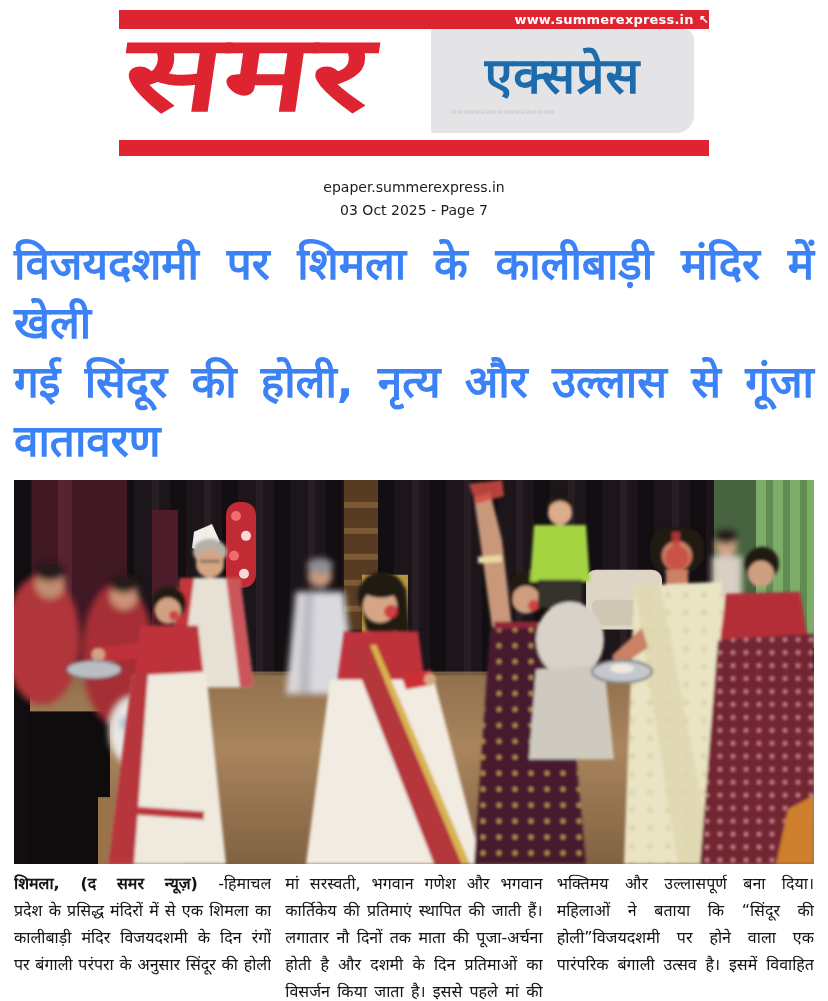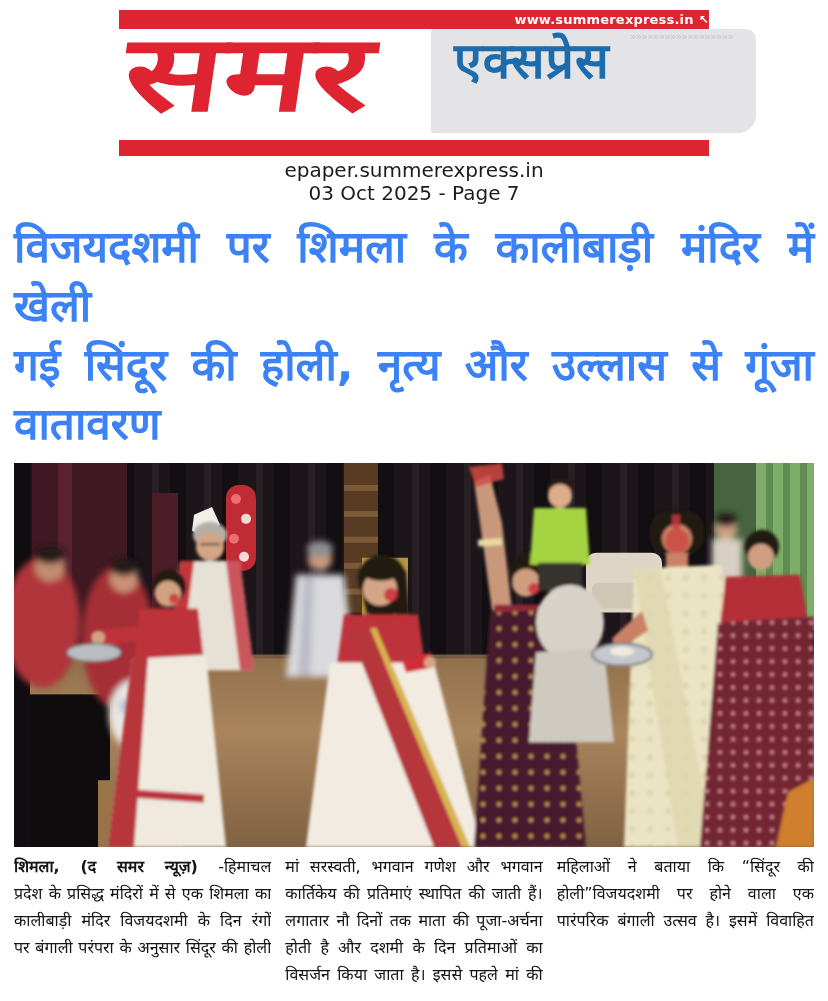--- a/index.html
+++ b/index.html
@@ -12,38 +12,38 @@
 
   
   .masthead { position:relative; width:590px; height:148px; margin:8px auto 0; }
   .m-topbar {
     position:absolute; top:2px; left:0; right:0; height:19px; background:#de2430;
     display:flex; align-items:center; justify-content:flex-end; 
     color:#fff; font-weight:bold; font-size:13px; letter-spacing:.2px;
   }
   .m-cursor { margin-left:5px; font-size:12px; color:#fff; }
   .m-graybox {
-    position:absolute; left:312px; top:21px; width:325px; height:104px;
+    position:absolute; left:312px; top:21px; width:263px; height:104px;
     background:#e4e4e6; border-radius:3px 10px 18px 3px;
-    display:flex; flex-direction:row; justify-content:center;
+    display:flex; flex-direction:column; justify-content:center;
   }
   .m-express {
     color:#1c6cad; font-weight:800; font-size:50px; line-height:56px;
     text-align:center; letter-spacing:1px; margin-top:4px;
   }
   .m-chevrons { color:#c6c7c9; font-size:11px; letter-spacing:-1px; margin:1px 0 0 20px; }
   .m-samar {
     position:absolute; left:6px; top:2px; color:#de2430; font-weight:800;
     font-size:106px; line-height:128px; transform:scaleX(1.38) skewX(-6deg);
     transform-origin:left center; white-space:nowrap;
   }
   .m-bottombar { position:absolute; left:0; right:0; bottom:0; height:16px; background:#de2430; }
 
   
-  .meta { text-align:center; margin-top:3px; font-size:20px; line-height:23px; color:#1c1c1c; }
+  .meta { text-align:center; margin-top:20px; font-size:14px; line-height:23px; color:#1c1c1c; }
 
   
   .headline { margin:12px 0 10px; font-weight:800; color:#3b82f6; font-size:44px; line-height:59px; }
   .hl-line { display:block; text-align:justify; text-align-last:justify; }
 
   
   .photo { margin:0; line-height:0; }
   .photo svg { display:block; }
 
   
@@ -275,20 +275,21 @@
     </div>
     <div class="col">
       <div class="bline">मां सरस्वती, भगवान गणेश और भगवान</div>
       <div class="bline">कार्तिकेय की प्रतिमाएं स्थापित की जाती हैं।</div>
       <div class="bline">लगातार नौ दिनों तक माता की पूजा-अर्चना</div>
       <div class="bline">होती है और दशमी के दिन प्रतिमाओं का</div>
       <div class="bline">विसर्जन किया जाता है। इससे पहले मां की</div>
 
     </div>
     <div class="col">
+      <div class="bline">भक्तिमय और उल्लासपूर्ण बना दिया।</div>
       <div class="bline">महिलाओं ने बताया कि “सिंदूर की</div>
       <div class="bline">होली”विजयदशमी पर होने वाला एक</div>
       <div class="bline">पारंपरिक बंगाली उत्सव है। इसमें विवाहित</div>
 
     </div>
   </section>
 
 </div>
 
 </body></html>

